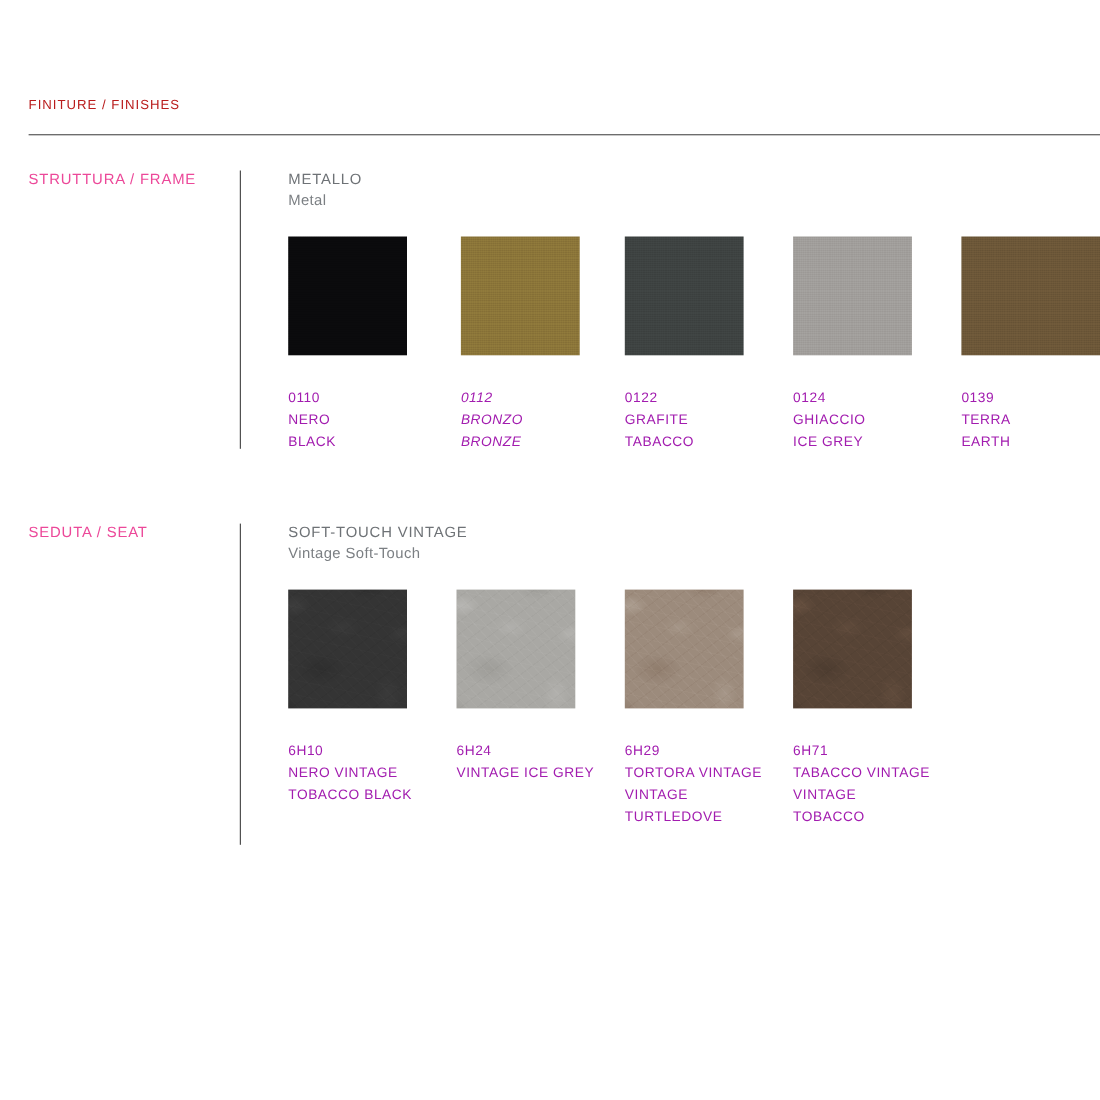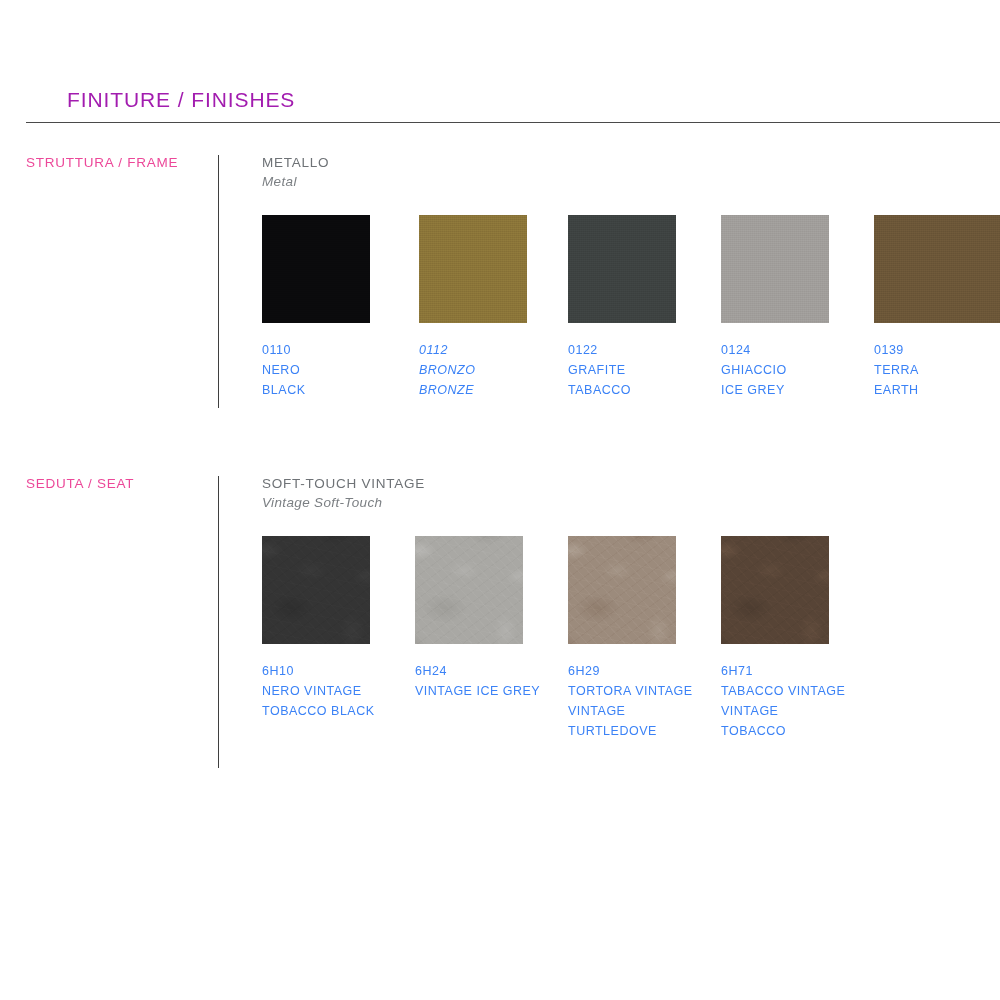--- a/index.html
+++ b/index.html
@@ -14,26 +14,25 @@
     font-family: "Liberation Sans", sans-serif;
     color: #6e7276;
     overflow: hidden;
   }
 
   
   .page-title {
     position: absolute;
     left: 26px;
     top: 88px;
-    font-size: 21px;
+    font-size: 12px;
     letter-spacing: 0.9px;
-    color: #a21caf;
+    color: #b91c1c;
     font-weight: 400;
     white-space: nowrap;
-    margin-left: 41px;
   }
   .title-rule {
     position: absolute;
     left: 26px;
     top: 122px;
     width: 974px;
     height: 1px;
     background: #4a4a4a;
   }
 
@@ -77,21 +76,20 @@
     color: #6e7276;
     line-height: 19px;
     white-space: nowrap;
   }
   .material-sub {
     font-size: 13.5px;
     letter-spacing: 0.35px;
     color: #7b7f83;
     line-height: 19px;
     white-space: nowrap;
-    font-style: italic;
   }
 
   
   .swatch-row {
     position: absolute;
     left: 262px;
     top: 67px;
     width: 738px;
     height: 0;
   }
@@ -102,25 +100,25 @@
   }
   .swatch {
     width: 108px;
     height: 108px;
     position: relative;
     overflow: hidden;
   }
   .swatch-clipped { width: 126px; }
 
   .swatch-caption {
-    margin-top: 17px;
+    margin-top: 28px;
     font-size: 12.5px;
     letter-spacing: 0.5px;
     line-height: 20px;
-    color: #3b82f6;
+    color: #a21caf;
     width: 126px;
   }
   .cap-code { display: block; }
   .cap-it   { display: block; }
   .cap-en   { display: block; }
 
   
   .tex-leather::after {
     content: "";
     position: absolute;

